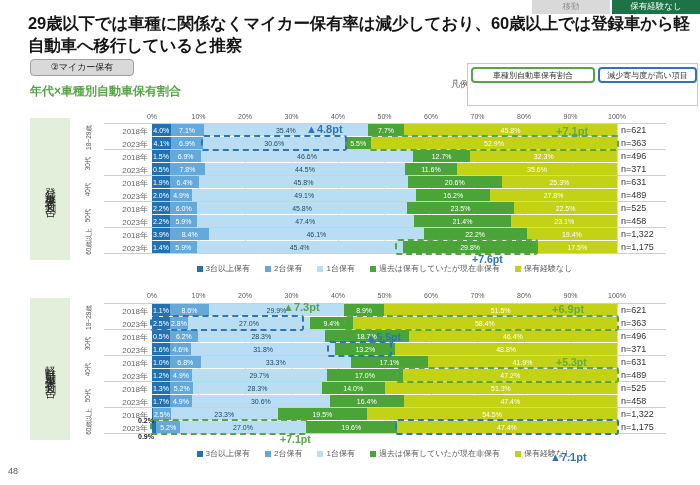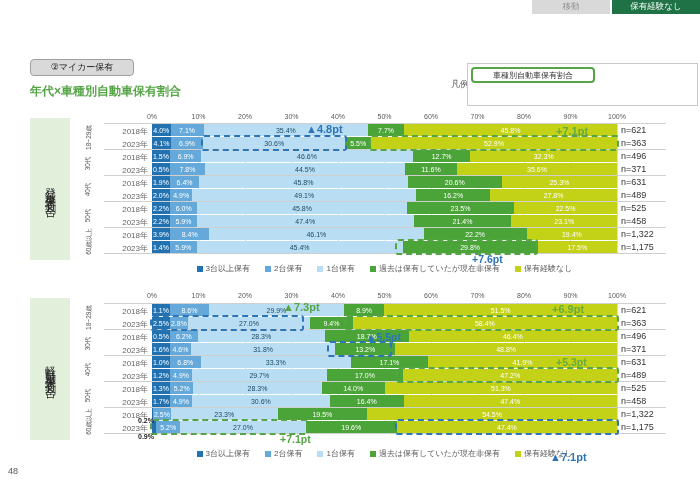--- a/index.html
+++ b/index.html
@@ -45,25 +45,27 @@
   .footer-page{position:absolute;left:8px;top:466px;font-size:9px;color:#555;}
   .footer-copy{position:absolute;right:6px;top:469px;font-size:7.5px;color:#333;}
 </style>
 </head>
 <body>
 
 <div id="slide">
   <div class="tab" id="tab-inactive">移動</div>
   <div class="tab" id="tab-active" style="background: rgb(30, 114, 69);">保有経験なし</div>
 
+  <div class="title">29歳以下では車種に関係なくマイカー保有率は減少しており、60歳以上では登録車から軽自動車へ移行していると推察</div>
   <div class="badge">②マイカー保有</div>
 
   <div class="hanrei">凡例</div>
   <div class="legend-box">
     <div class="lb-item lb-gs" style="border: 2px solid rgb(85, 165, 70);">車種別自動車保有割合</div>
+    <div class="lb-item lb-bs" style="border: 2px solid rgb(46, 117, 182);">減少寄与度が高い項目</div>
   </div>
 
   <div class="chart-title" id="chart-title" style="color: rgb(85, 165, 70);">年代×車種別自動車保有割合</div>
 
   <div class="footer-page">48</div>
 <div class="side-panel" style="top: 118px; height: 142px; background: rgb(226, 239, 218);">
       <span>登録車保有割合</span>
     </div>
     <div class="axis-label" style="left: 152px; top: 113px;">0%</div>
     <div class="axis-label" style="left: 198.5px; top: 113px;">10%</div>

